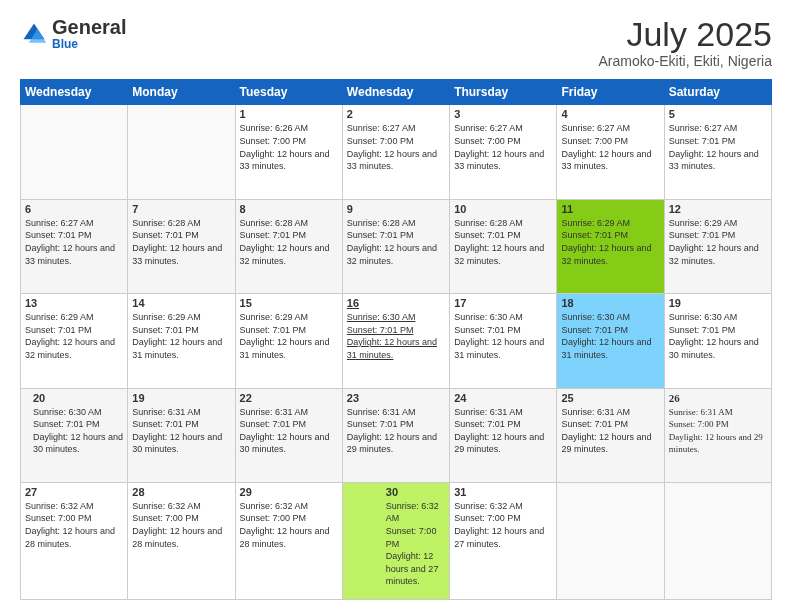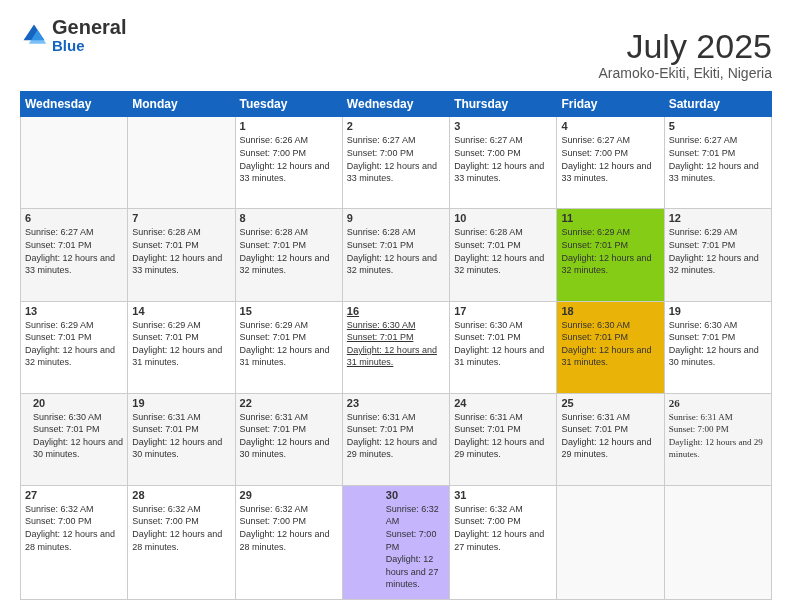--- a/index.html
+++ b/index.html
@@ -33,37 +33,36 @@
       display: flex;
       flex-direction: column;
       line-height: 1.1;
     }
     .logo-general {
       font-size: 20px;
       font-weight: bold;
       color: #333;
     }
     .logo-blue {
-      font-size: 15px;
+      font-size: 12px;
       font-weight: bold;
       color: #1565c0;
     }
     .logo-icon {
       width: 28px;
       height: 28px;
     }
     .title-area {
       text-align: right;
     }
     .month-title {
       font-size: 34px;
       font-weight: 300;
       color: #333;
       line-height: 1.1;
-      margin-top: 12px;
     }
     .location {
       font-size: 14px;
       color: #555;
     }
     .calendar {
       flex: 1;
       border: 1px solid #ccc;
       border-collapse: collapse;
       width: 100%;
@@ -220,21 +219,21 @@
             <div class="day-info">Sunrise: 6:29 AM<br>Sunset: 7:01 PM<br>Daylight: 12 hours and 31 minutes.</div>
           </td>
           <td style="background-color: rgb(255, 255, 255); text-decoration: underline;">
             <span class="day-number">16</span>
             <div class="day-info">Sunrise: 6:30 AM<br>Sunset: 7:01 PM<br>Daylight: 12 hours and 31 minutes.</div>
           </td>
           <td style="background-color: rgb(255, 255, 255);">
             <span class="day-number">17</span>
             <div class="day-info">Sunrise: 6:30 AM<br>Sunset: 7:01 PM<br>Daylight: 12 hours and 31 minutes.</div>
           </td>
-          <td style="background-color: #eab308; margin-top: 44px;">
+          <td style="background-color: #7dd3fc; margin-top: 44px;">
             <span class="day-number">18</span>
             <div class="day-info">Sunrise: 6:30 AM<br>Sunset: 7:01 PM<br>Daylight: 12 hours and 31 minutes.</div>
           </td>
           <td style="background-color: rgb(255, 255, 255);">
             <span class="day-number">19</span>
             <div class="day-info">Sunrise: 6:30 AM<br>Sunset: 7:01 PM<br>Daylight: 12 hours and 30 minutes.</div>
           </td>
         </tr>
         <tr>
           <td style="background-color: rgb(245, 245, 245); padding-left: 12px;">
@@ -272,21 +271,21 @@
             <div class="day-info">Sunrise: 6:32 AM<br>Sunset: 7:00 PM<br>Daylight: 12 hours and 28 minutes.</div>
           </td>
           <td style="background-color: rgb(255, 255, 255);">
             <span class="day-number">28</span>
             <div class="day-info">Sunrise: 6:32 AM<br>Sunset: 7:00 PM<br>Daylight: 12 hours and 28 minutes.</div>
           </td>
           <td style="background-color: rgb(255, 255, 255);">
             <span class="day-number">29</span>
             <div class="day-info">Sunrise: 6:32 AM<br>Sunset: 7:00 PM<br>Daylight: 12 hours and 28 minutes.</div>
           </td>
-          <td style="background-color: #c4b5fd; padding-left: 43px;">
+          <td style="background-color: #bef264; padding-left: 43px;">
             <span class="day-number">30</span>
             <div class="day-info">Sunrise: 6:32 AM<br>Sunset: 7:00 PM<br>Daylight: 12 hours and 27 minutes.</div>
           </td>
           <td style="background-color: rgb(255, 255, 255);">
             <span class="day-number">31</span>
             <div class="day-info">Sunrise: 6:32 AM<br>Sunset: 7:00 PM<br>Daylight: 12 hours and 27 minutes.</div>
           </td>
           <td class="empty-cell" style="background-color: rgb(249, 249, 249);"></td>
           <td class="empty-cell" style="background-color: rgb(249, 249, 249);"></td>
         </tr>

